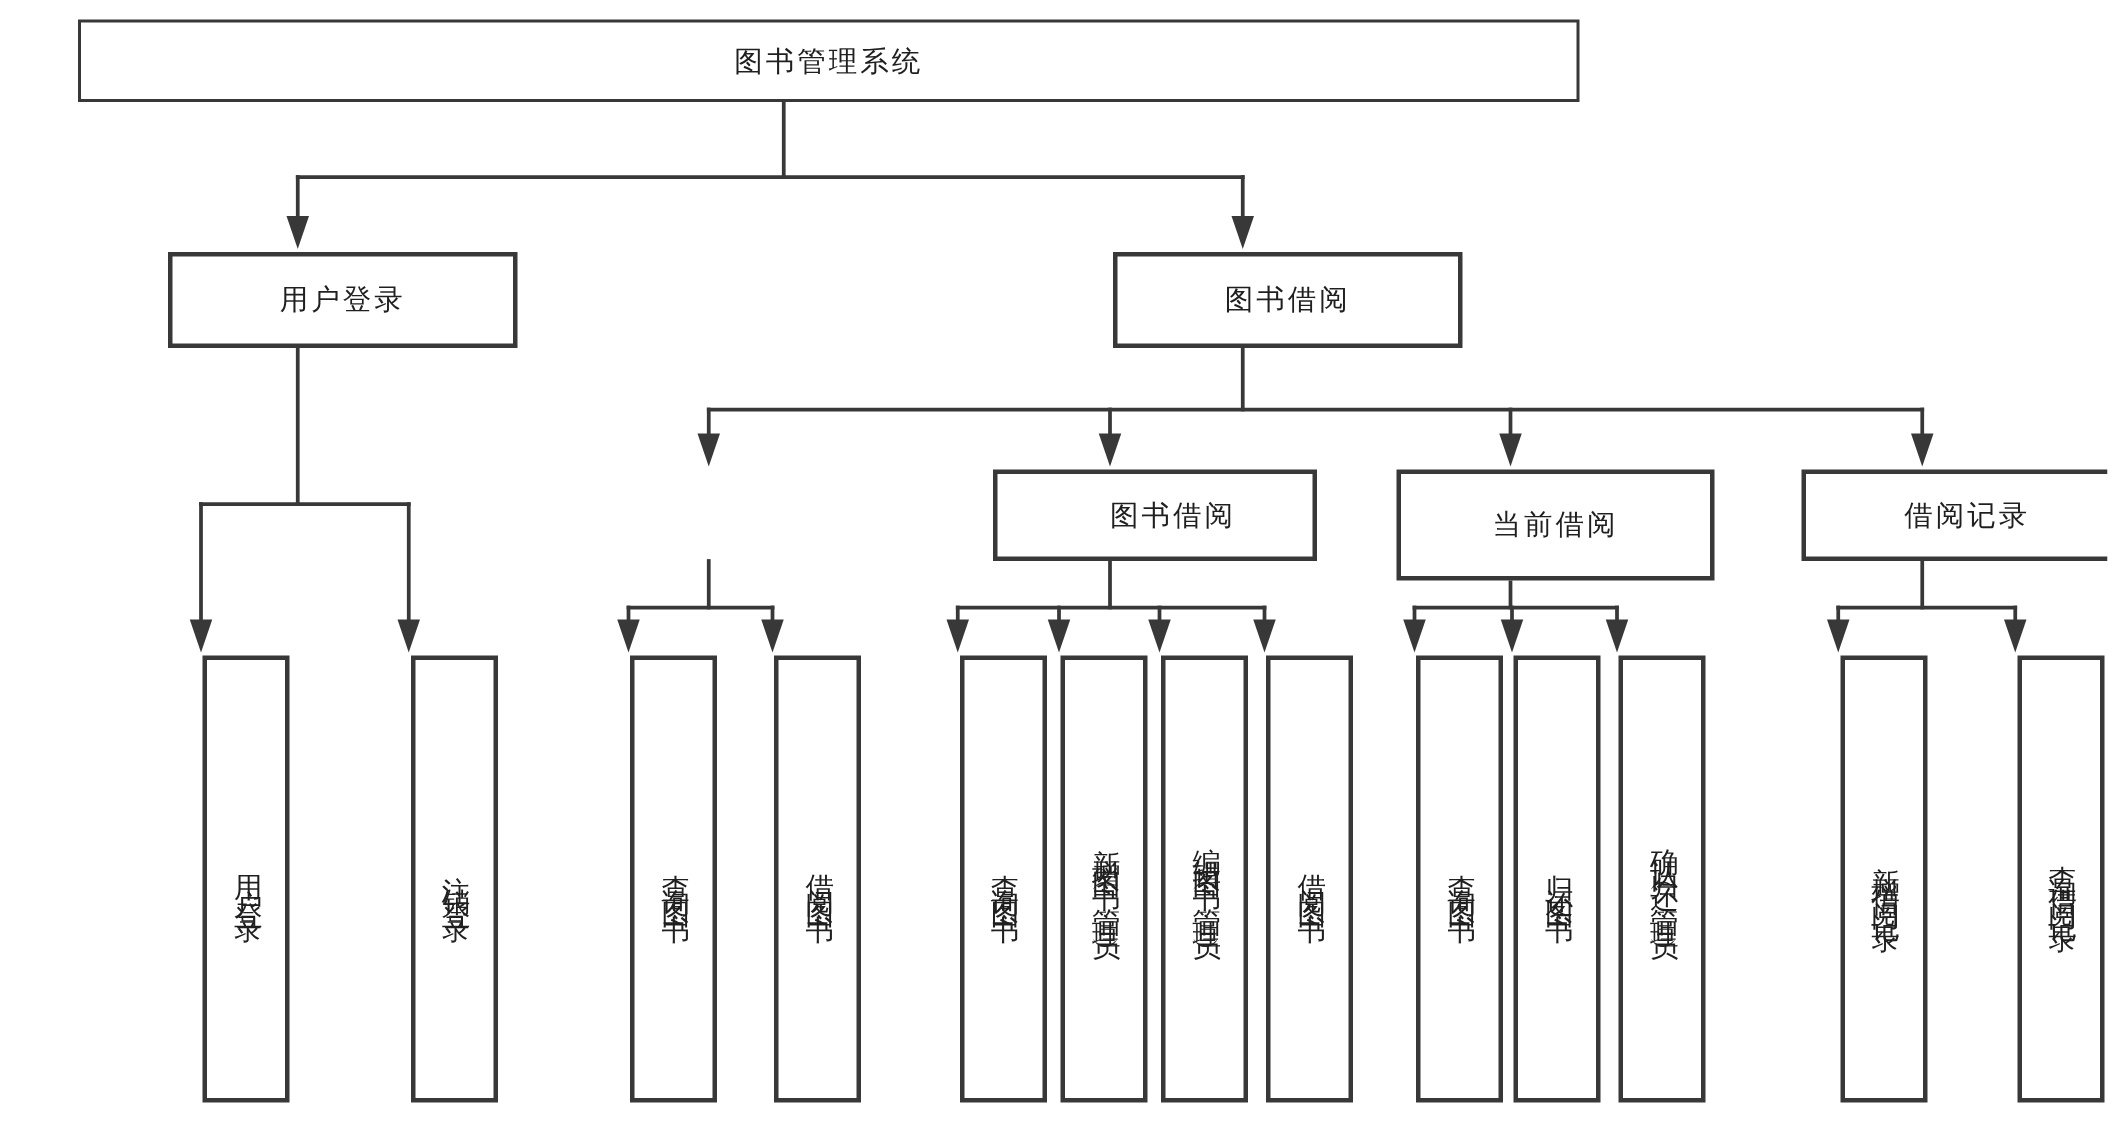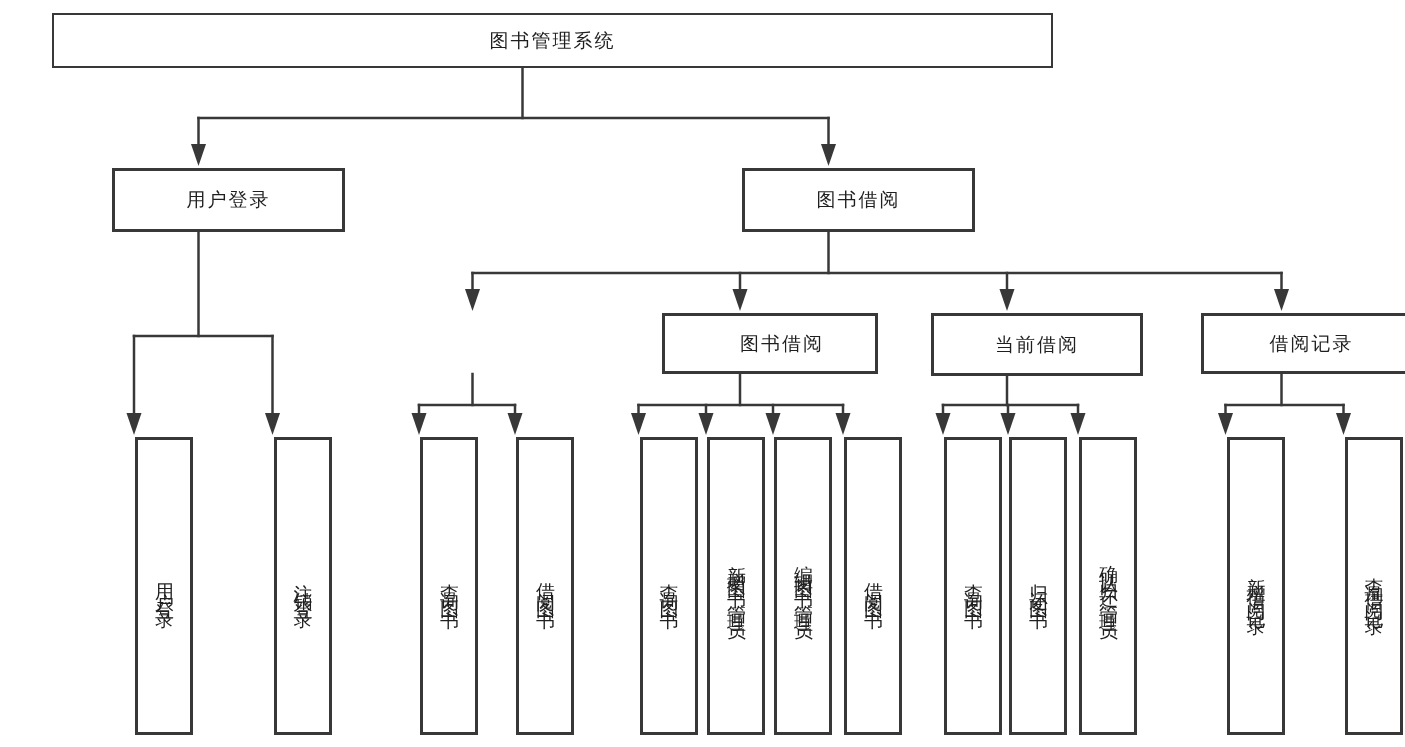--- a/index.html
+++ b/index.html
@@ -137,21 +137,21 @@
   <div class="node" style="left:82px; top:168px; width:233px; height:64px;">
     <span class="h-label">用户登录</span>
   </div>
   <div class="node" style="left:712px; top:168px; width:233px; height:64px;">
     <span class="h-label">图书借阅</span>
   </div>
 
   <div class="node" style="left:632px; top:313px; width:216px; height:61px;padding-left:24px;">
     <span class="h-label">图书借阅</span>
   </div>
-  <div class="node" style="left:901px; top:313px; width:212px; height:63px;">
+  <div class="node" style="left:901px; top:313px; width:212px; height:74px;">
     <span class="h-label">当前借阅</span>
   </div>
   <div class="node" style="left:1171px; top:313px; width:221px; height:61px;">
     <span class="h-label">借阅记录</span>
   </div>
 
   <div class="node leaf" style="left:105px;">
     <span class="v-label">用户登录</span>
   </div>
   <div class="node leaf" style="left:243.5px;">

